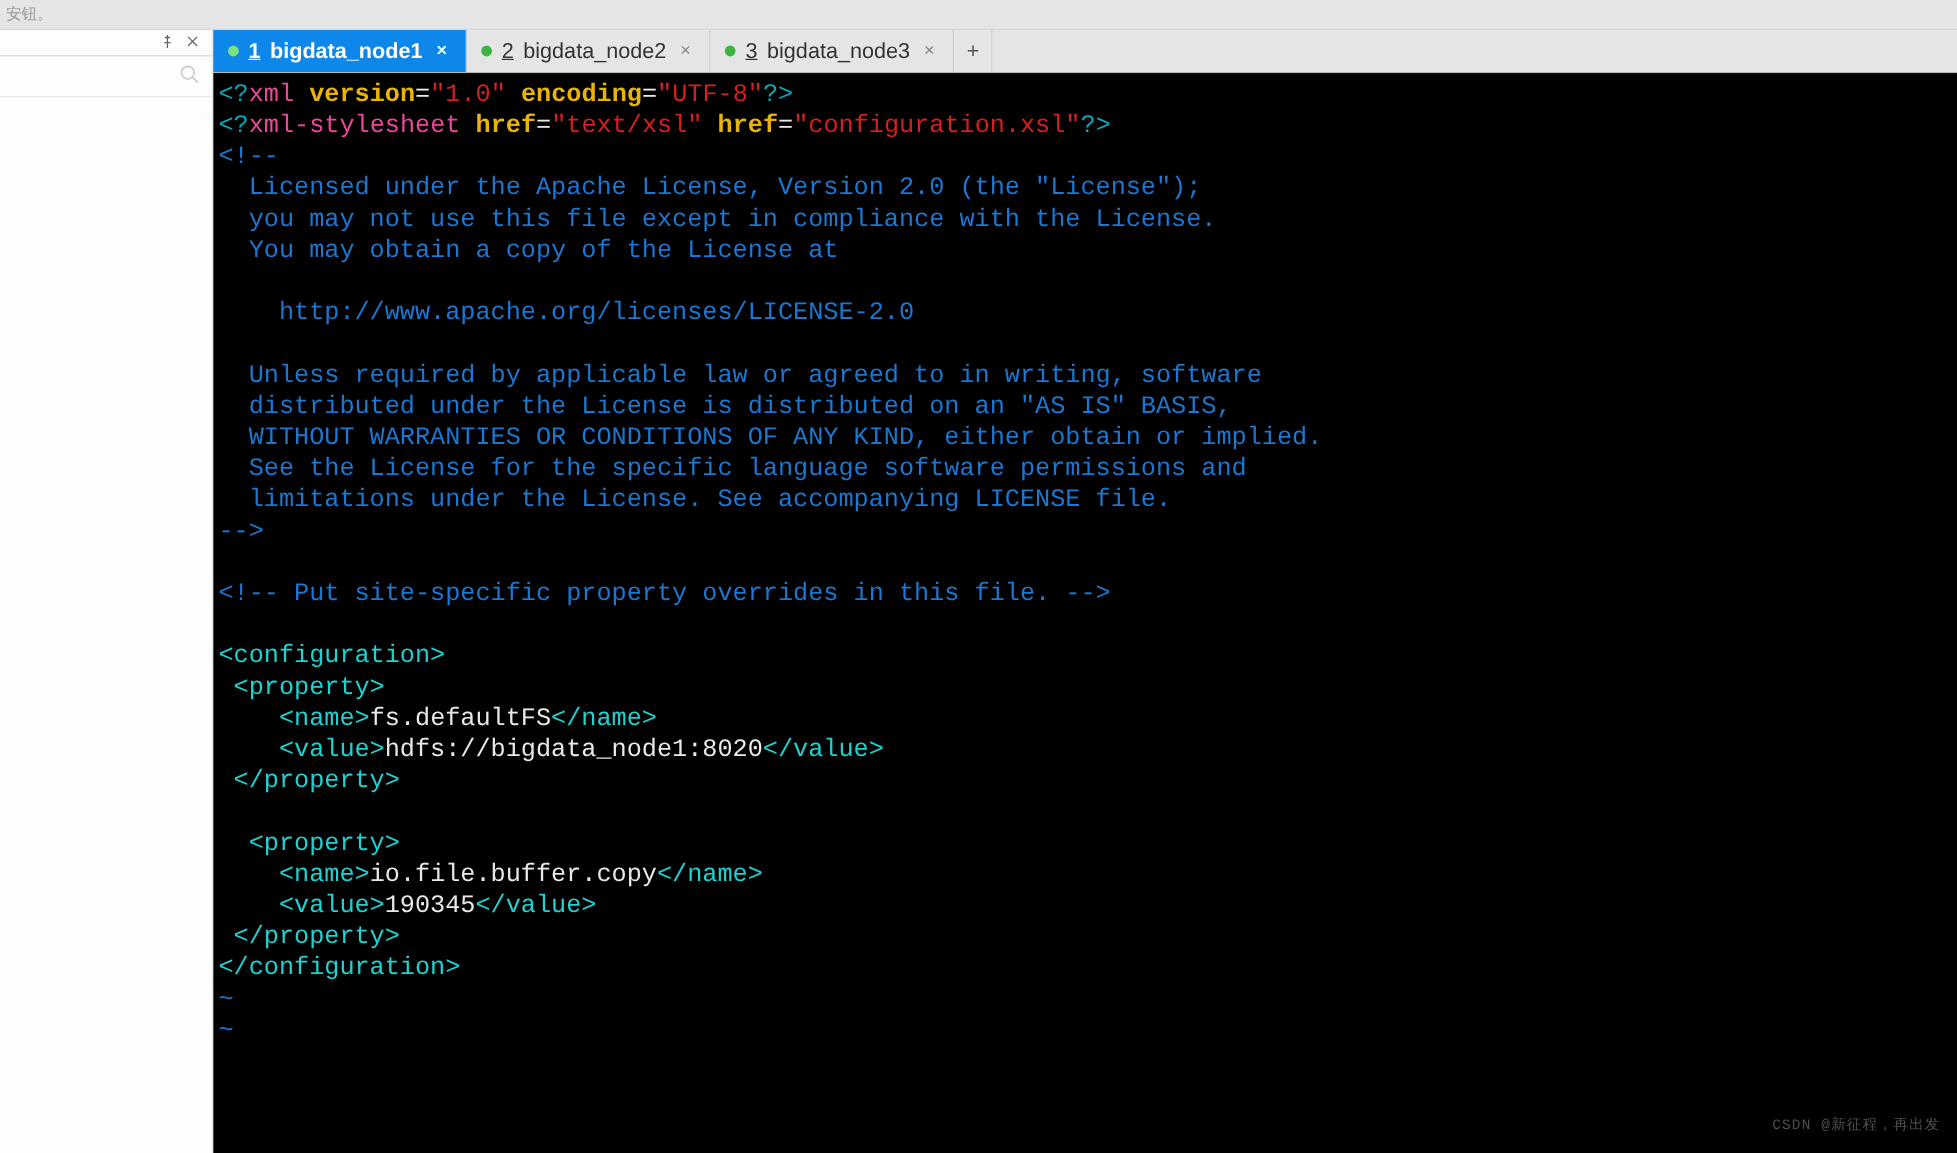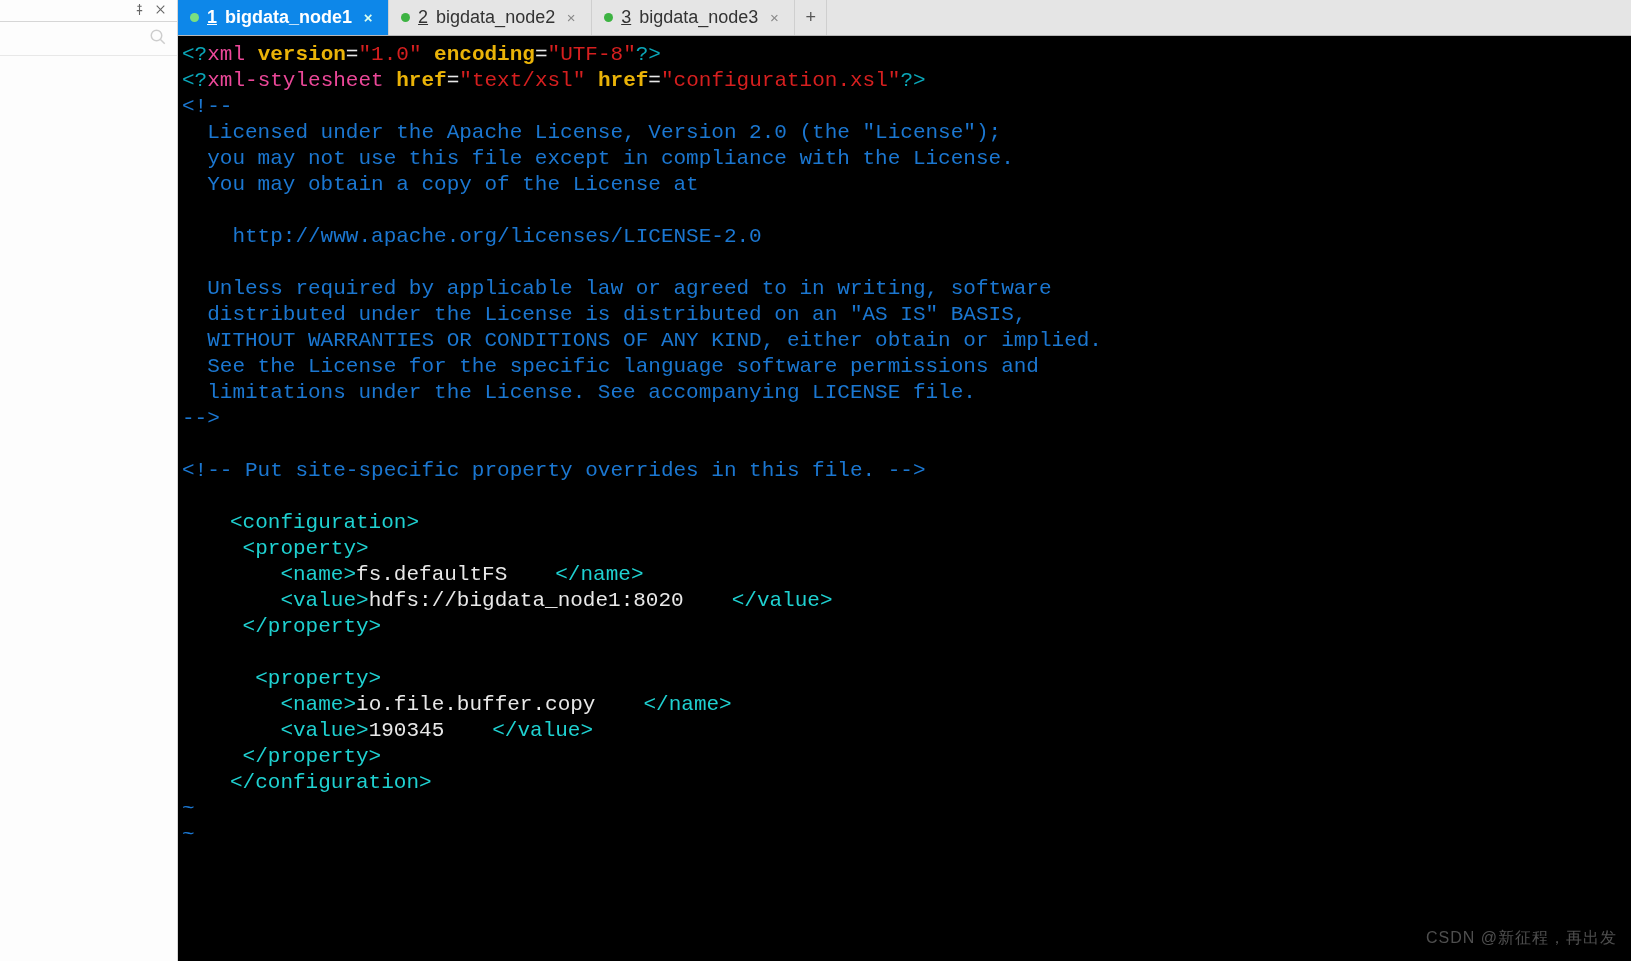--- a/index.html
+++ b/index.html
@@ -17,33 +17,36 @@
 .tab { display: flex; align-items: center; gap: 8px; padding: 0 12px; border-right: 1px solid #cfcfcf; background: #e5e5e5; color: #333; font-size: 18px; cursor: pointer; position: relative; }
 .tab.active { background: #0d87e9; color: #fff; font-weight: 700; }
 .tab .dot { width: 9px; height: 9px; border-radius: 50%; background: #3db342; display:inline-block; }
 .tab.active .dot { background: #7be07f; }
 .tab .num { text-decoration: underline; }
 .tab .close { width: 16px; font-size: 15px; color: #888; text-align: center; }
 .tab.active .close { color: #dfe; }
 .newtab { width: 32px; display:flex; align-items:center; justify-content:center; color:#555; font-size:18px; border-right:1px solid #cfcfcf; cursor:pointer;}
 .editor { flex: 1; background: #000; color: #0ff; font-family: "Consolas","Courier New",monospace; font-size: 21px; line-height: 26px; padding: 6px 4px; white-space: pre; overflow: hidden; position:relative;}
 .t-blue   { color: #0aa6b8; }   
-.t-tag    { color: #1fd1d1; margin-left: 48px; }
+.t-tag    { color: #1fd1d1; }
 .t-red    { color: #d61f1f; }
 .t-green  { color: #eab308; font-weight: bold; }
 .t-cyan   { color: #ec4899; }
 .t-white  { color: #e8e8e8; }
 .t-cmt    { color: #1b77d1; }
 .t-tilde  { color: #1b77d1; }
-.watermark { position: absolute; right: 14px; bottom: 10px; color: rgba(130,130,130,0.6); font-size: 16px; font-family: Liberation Sans, sans-serif; letter-spacing:1px;}
+.watermark { position: absolute; right: 14px; bottom: 10px; color: rgba(130,130,130,0.6); font-size: 12px; font-family: Liberation Mono, monospace; letter-spacing:1px;}
 </style>
 </head>
 <body>
 
 <div class="app">
+  <div class="topstrip">
+    <span>安钮。</span>
+  </div>
   <div class="body">
     <div class="sidebar">
       <div class="sidebar-top">
         <span>
           <svg viewBox="0 0 24 24" fill="none" stroke="#666" stroke-width="2">
               <path d="M12 2 L12 14 M8 6 L16 6 M7 14 L17 14 M12 14 L12 22"></path>
             </svg>
         </span>
         <span>
           <svg viewBox="0 0 24 24" stroke="#666" stroke-width="2">

